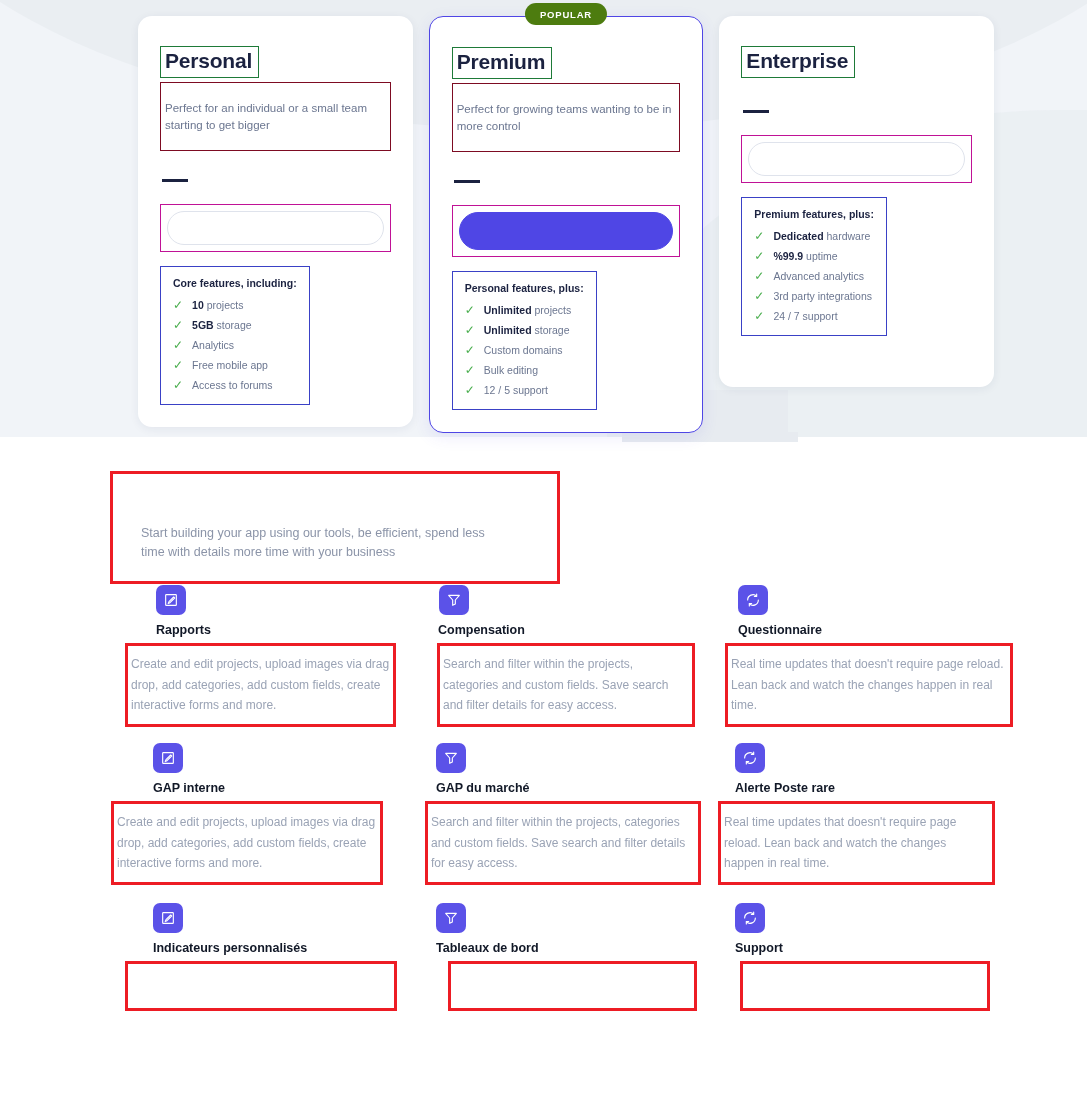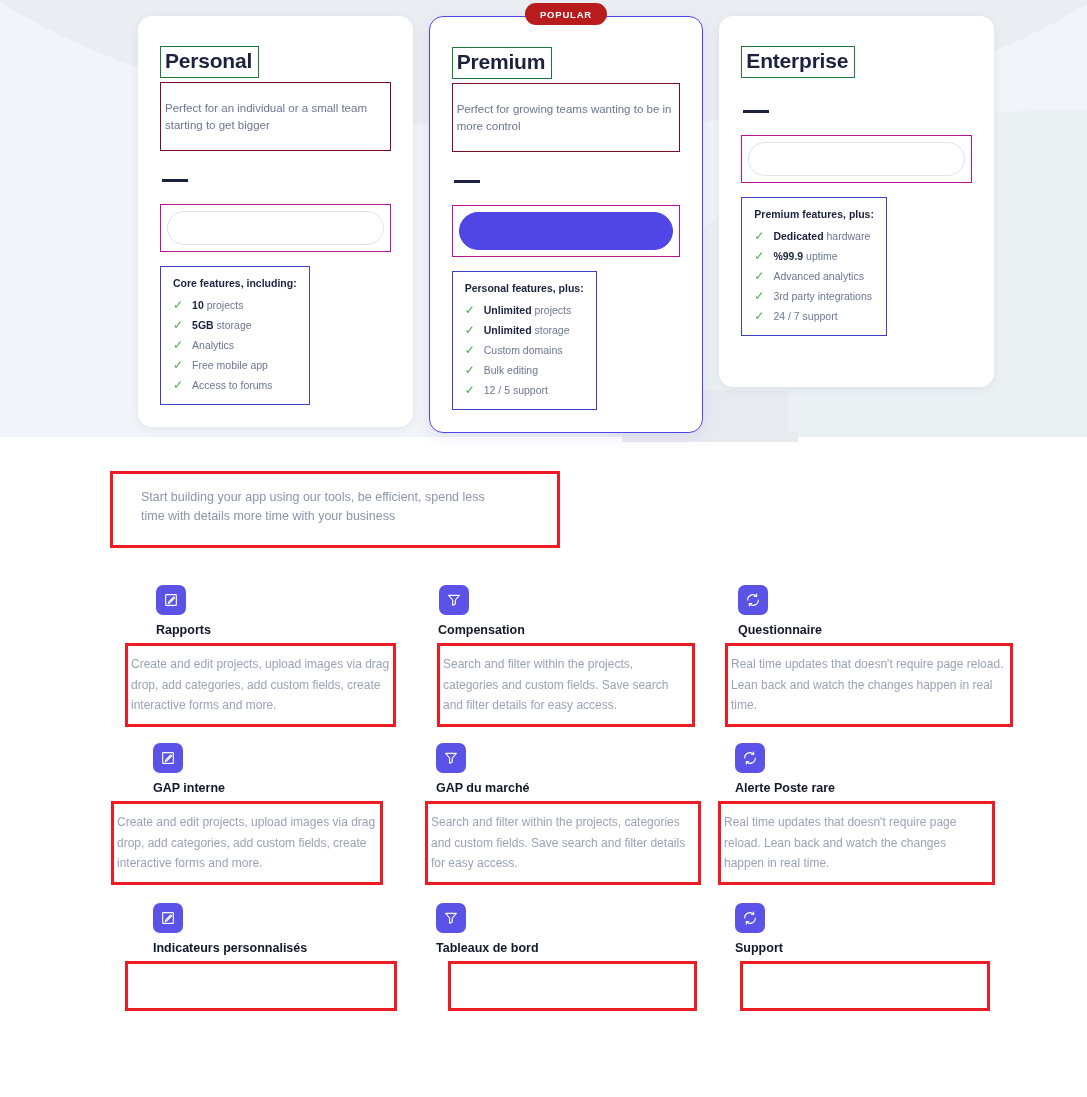--- a/index.html
+++ b/index.html
@@ -69,21 +69,21 @@
   }
   .price-card.featured {
     border: 1.5px solid #4f46e5;
     box-shadow: 0 4px 16px rgba(79,70,229,.10);
     min-height: 373px;
   }
   .popular-badge {
     position: absolute;
     left: 50%; top: -14px;
     transform: translateX(-50%);
-    background: #b91c1c;
+    background: #4d7c0f;
     color: #ffffff;
     font-size: 9.5px;
     font-weight: bold;
     letter-spacing: .8px;
     padding: 6px 15px 5px;
     border-radius: 999px;
     white-space: nowrap;
   }
 
   .plan-name {
@@ -171,20 +171,21 @@
     font-weight: bold;
     color: #1b2240;
     letter-spacing: -.3px;
     margin-bottom: 8px;
   }
   .section-sub {
     font-size: 12.5px;
     line-height: 1.55;
     color: #8b94a8;
     max-width: 370px;
+    margin-top: 36px;
   }
 
   .feature-grid {
     position: absolute;
     left: 138px; top: 585px;
     width: 900px;
   }
   .fg-row { display: flex; }
   .fg-col { width: 300px; position: relative; }
 

